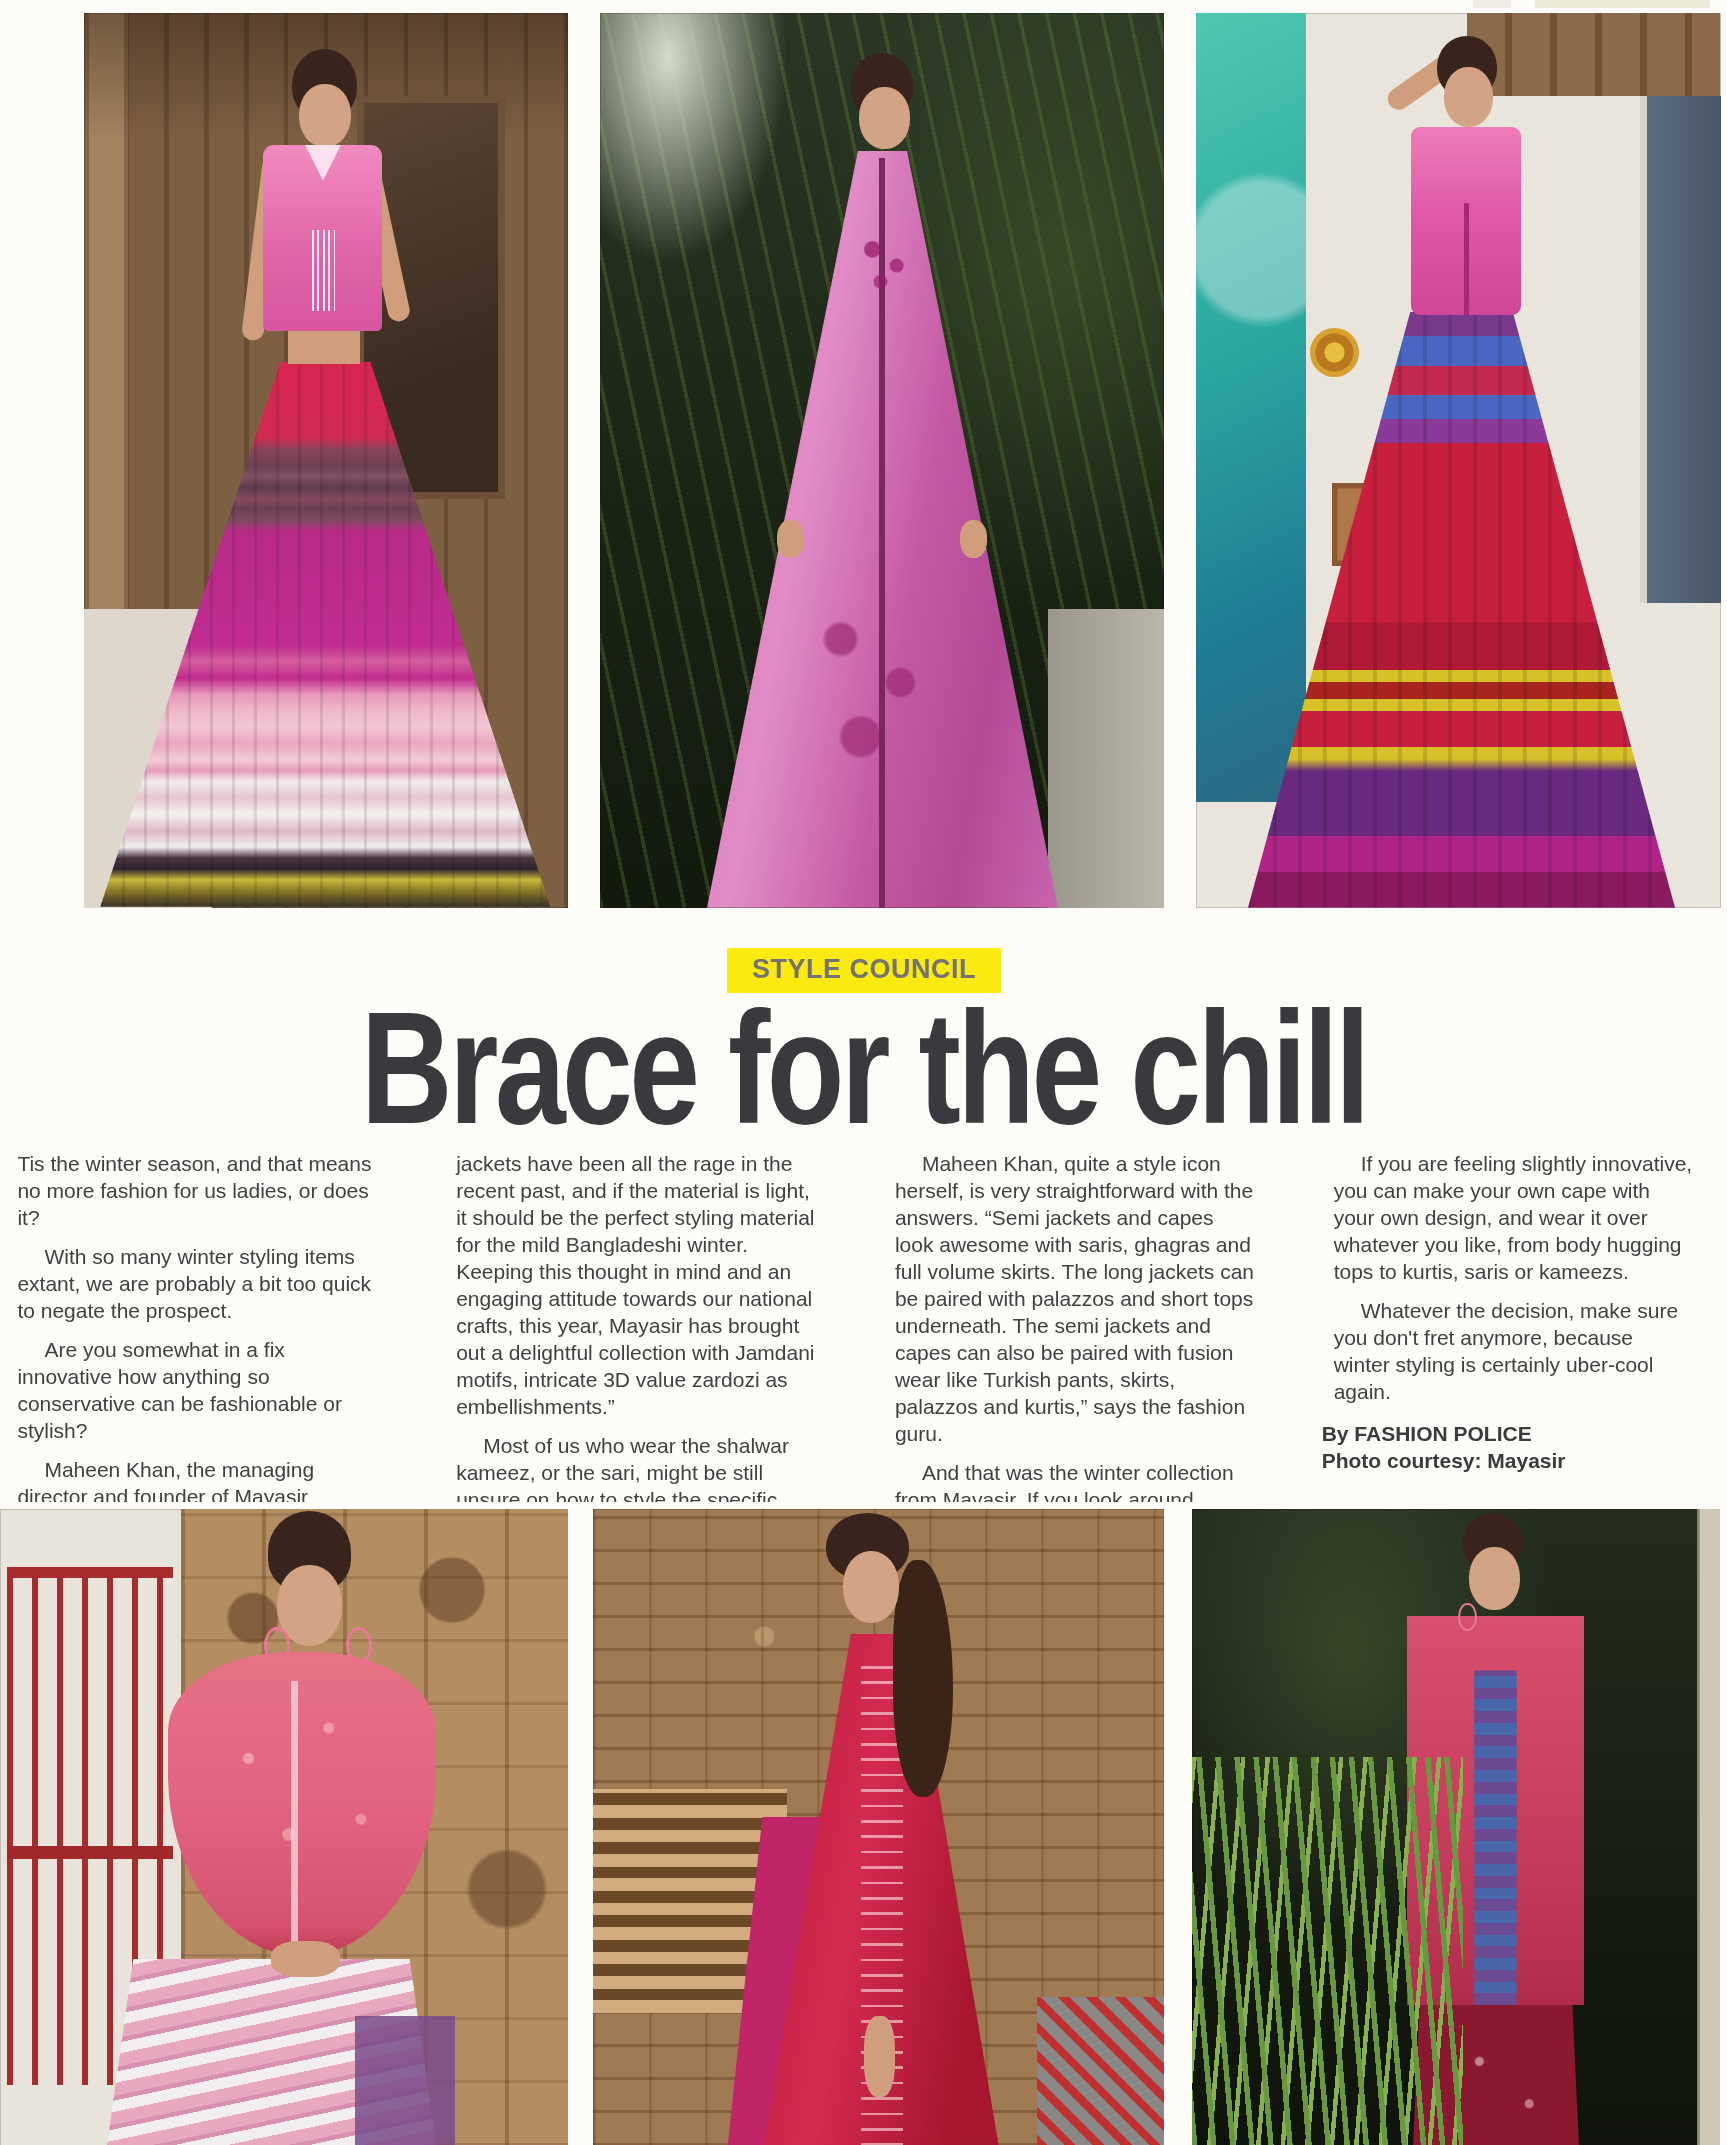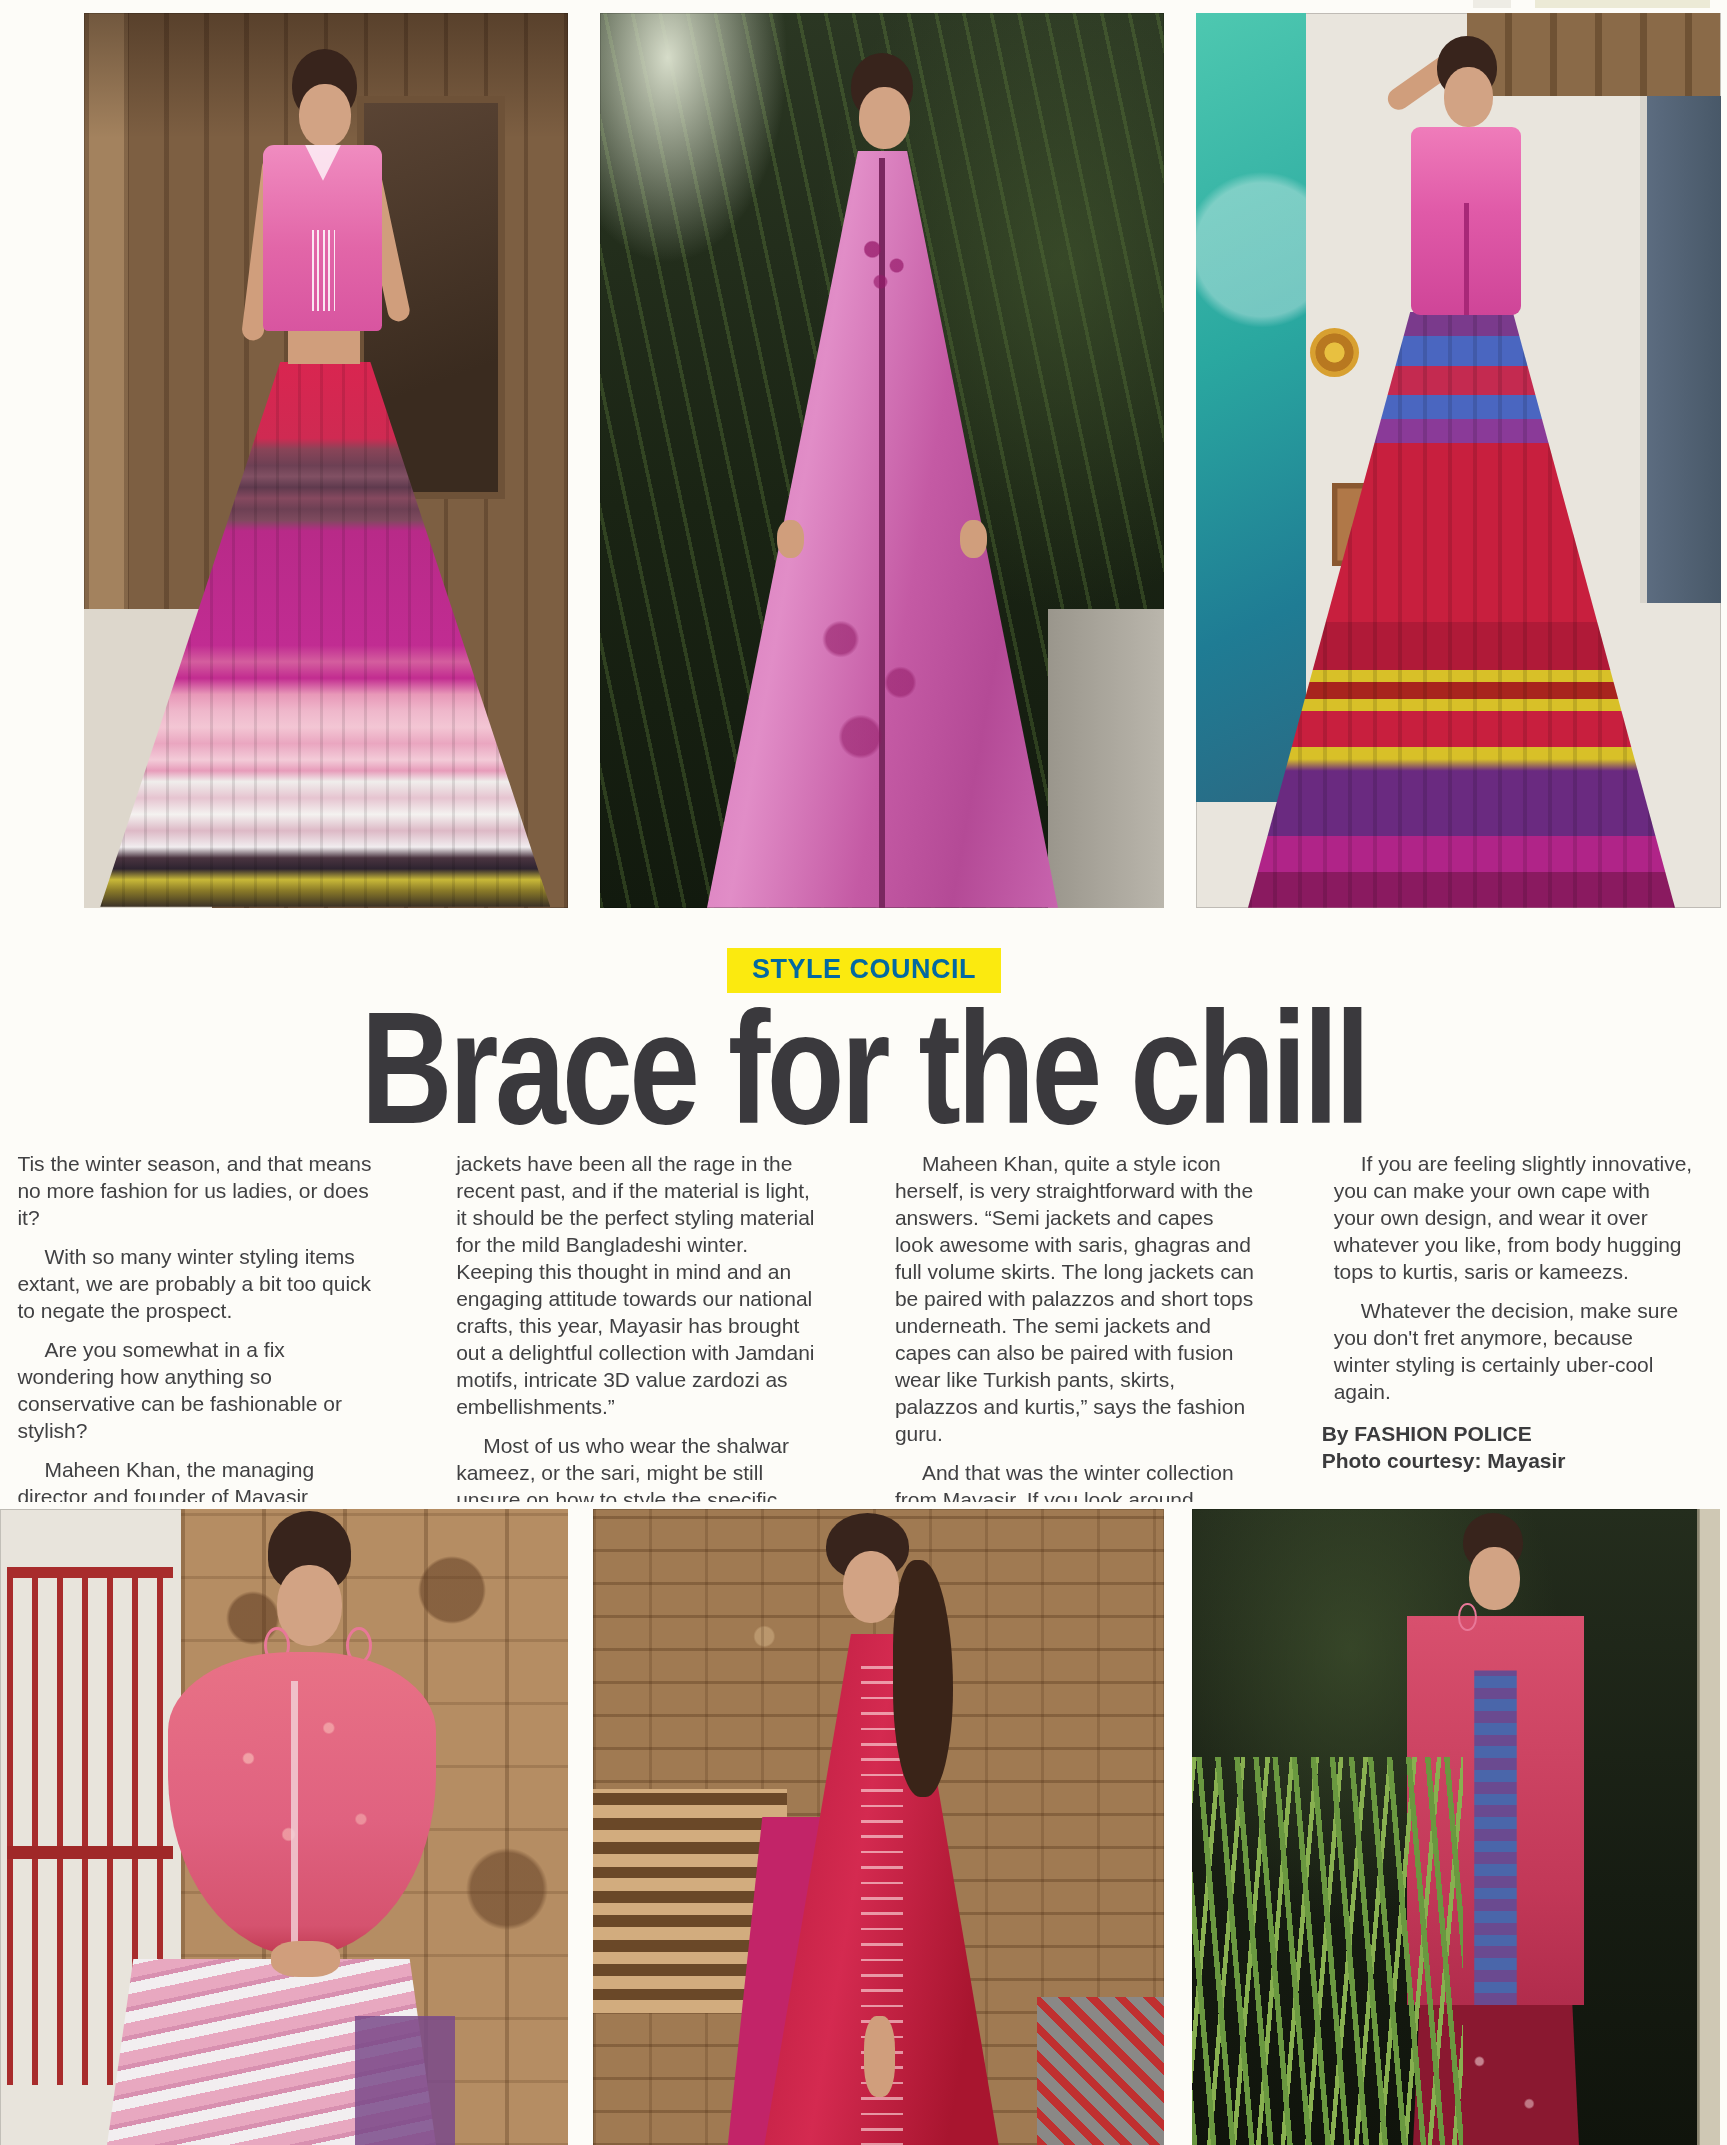--- a/index.html
+++ b/index.html
@@ -173,21 +173,21 @@
     background:linear-gradient(180deg,#d8506e,#c23858 70%,#b12c4c);
     clip-path:polygon(0 0,100% 0,100% 100%,62% 100%,62% 14%,38% 14%,38% 100%,0 100%);}
   .p6-skirt{left:221px;top:496px;width:166px;height:141px;
     clip-path:polygon(4% 0,96% 0,100% 100%,0 100%);
     background:
       radial-gradient(circle at 40% 40%,rgba(255,235,235,.5) 0 3.6px,rgba(0,0,0,0) 5.4px),
       radial-gradient(circle at 70% 70%,rgba(255,235,235,.45) 0 3.6px,rgba(0,0,0,0) 5.4px),
       #8a1830;}
   
   .kicker-row{position:absolute;left:0;top:948px;width:100%;text-align:center;}
-  .kicker{display:inline-block;background:#fbea0f;color:#0369a1;
+  .kicker{display:inline-block;background:#fbea0f;color:#737373;
     font-size:27px;font-weight:bold;letter-spacing:0.5px;padding:6.3px 25px 8.1px;}
   .headline-row{position:absolute;left:0;top:988px;width:100%;height:163px;
     text-align:center;line-height:161px;white-space:nowrap;}
   .headline{display:inline-block;font-size:159px;font-weight:bold;color:#3a393d;
     letter-spacing:-4.5px;transform:scaleX(.8);transform-origin:center;}
   
   .columns{position:absolute;left:5.4px;top:1138px;width:1701px;height:364px;overflow:hidden;
     display:grid;grid-template-columns:1fr 1fr 1fr 1fr;column-gap:54px;
     font-size:21px;line-height:27px;color:#414143;}
   .columns p{margin:12px;text-indent:0;}
@@ -244,21 +244,21 @@
   <span class="kicker">STYLE COUNCIL</span>
 </div>
 <div class="headline-row">
   <span class="headline">Brace for the chill</span>
 </div>
 
 <div class="columns">
   <div class="col">
     <p>Tis the winter season, and that means no more fashion for us ladies, or does it?</p>
     <p class="ind">With so many winter styling items extant, we are probably a bit too quick to negate the prospect.</p>
-    <p class="ind">Are you somewhat in a fix wondering how anything so conservative can be fashionable or stylish?</p>
+    <p class="ind">Are you somewhat in a fix innovative how anything so conservative can be fashionable or stylish?</p>
     <p class="ind">Maheen Khan, the managing director and founder of Mayasir explains, “Capes and</p>
   </div>
   <div class="col">
     <p>jackets have been all the rage in the recent past, and if the material is light, it should be the perfect styling material for the mild Bangladeshi winter. Keeping this thought in mind and an engaging attitude towards our national crafts, this year, Mayasir has brought out a delightful collection with Jamdani motifs, intricate 3D value zardozi as embellishments.”</p>
     <p class="ind">Most of us who wear the shalwar kameez, or the sari, might be still unsure on how to style the specific clothing items with deshi garbs.</p>
   </div>
   <div class="col">
     <p class="ind">Maheen Khan, quite a style icon herself, is very straightforward with the answers. “Semi jackets and capes look awesome with saris, ghagras and full volume skirts. The long jackets can be paired with palazzos and short tops underneath. The semi jackets and capes can also be paired with fusion wear like Turkish pants, skirts, palazzos and kurtis,” says the fashion guru.</p>
     <p class="ind">And that was the winter collection from Mayasir. If you look around closely you should be able to find many other stores following the same trend.</p>
   </div>

